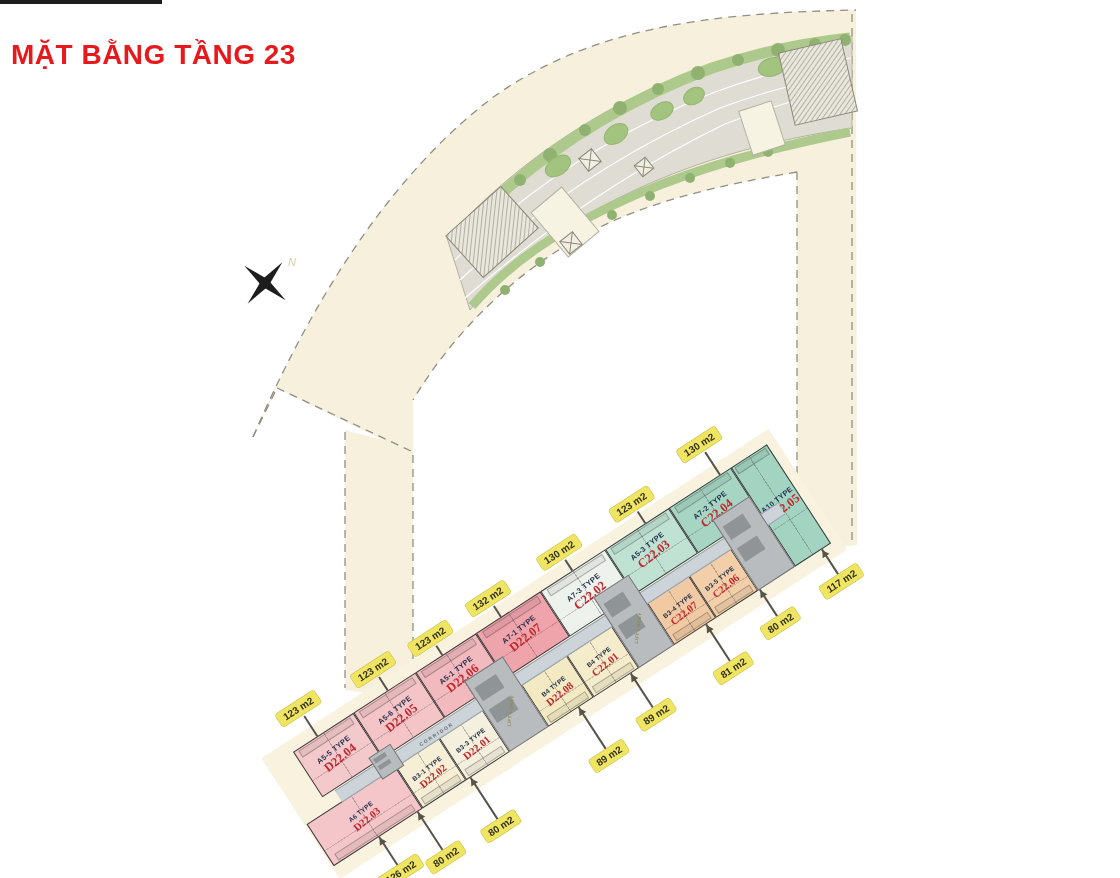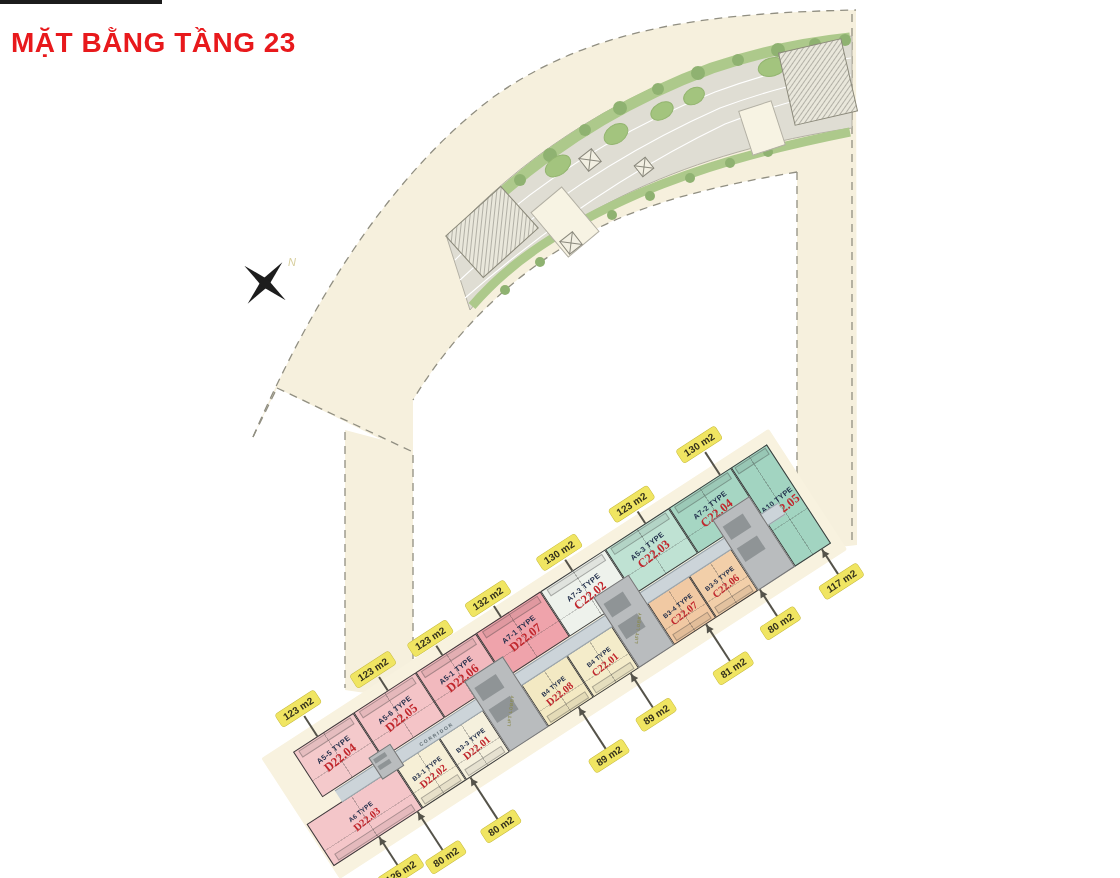--- a/index.html
+++ b/index.html
@@ -1,19 +1,19 @@
 <!DOCTYPE html>
 <html style="--title-red: #e8191c; --tag-bg: #f0e562;"><head>
 <meta charset="utf-8">
 <style>
   html,body{margin:0;padding:0;background:#fff;}
   #canvas{position:relative;width:1120px;height:878px;background:#fff;overflow:hidden;
           font-family:"Liberation Sans",sans-serif;}
   #topbar{position:absolute;left:0;top:0;width:162px;height:4px;background:#1c1c1c;}
-  #title{position:absolute;left:11px;top:27px;font-size:28px;font-weight:bold;
+  #title{position:absolute;left:11px;top:39px;font-size:28px;font-weight:bold;
          color:var(--title-red,#e8191c);letter-spacing:.5px;white-space:nowrap;}
   #siteplan{position:absolute;left:0;top:0;}
   
   #building{position:absolute;left:293px;top:752px;width:565px;height:118px;
             transform:rotate(-33deg);transform-origin:0 0;}
   #plate{position:absolute;left:-30px;top:-12px;right:-10px;bottom:-14px;
          background:#f8f2df;border-radius:2px;}
   .unit{position:absolute;border:1.5px solid #3c3c3c;box-sizing:border-box;z-index:2;
         background-image:
           linear-gradient(to right,transparent calc(50% - .5px),rgba(60,60,60,.30) calc(50% - .5px),

